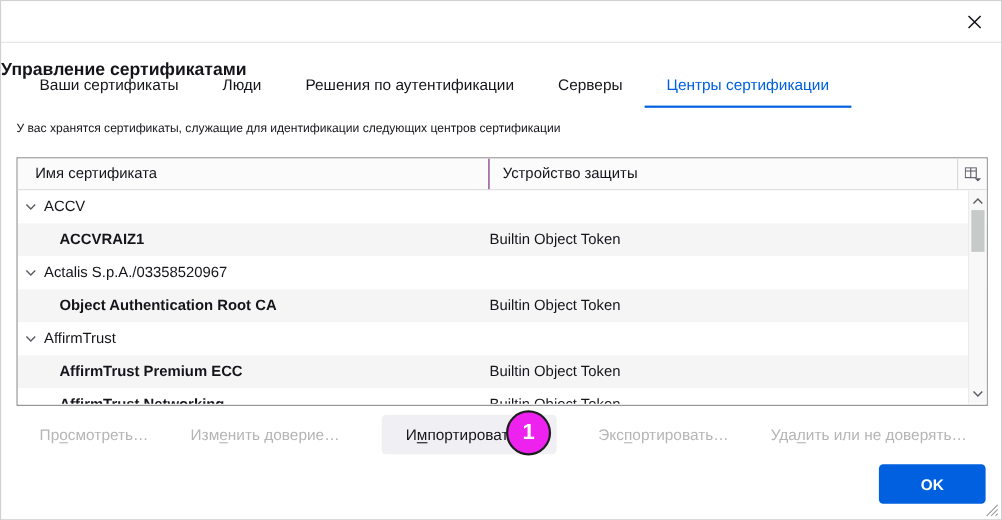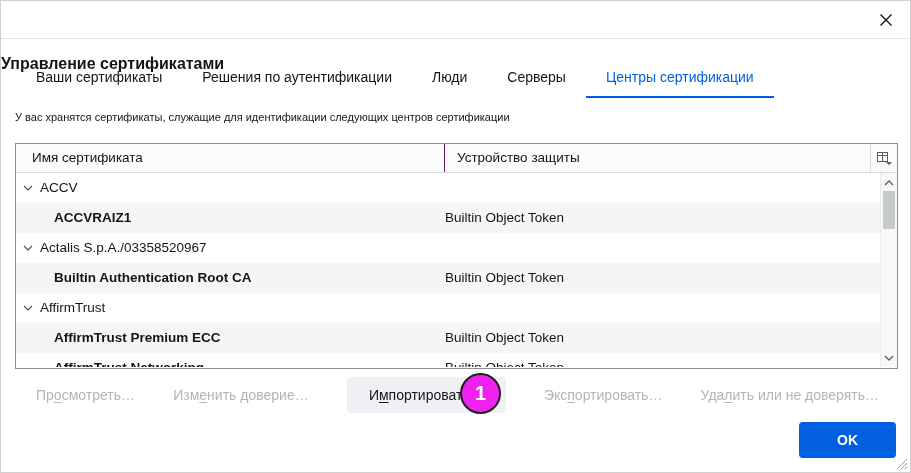--- a/index.html
+++ b/index.html
@@ -84,22 +84,22 @@
     <div class="title">Управление сертификатами</div>
     <div class="close-btn">
       <svg width="14" height="14" viewBox="0 0 14 14">
         <path d="M1.5 1.5 L12.5 12.5 M12.5 1.5 L1.5 12.5" stroke="#15141a" stroke-width="1.4" fill="none"></path>
       </svg>
     </div>
   </div>
 
   <div class="tabs">
     <div class="tab">Ваши сертификаты</div>
+    <div class="tab">Люди</div>
     <div class="tab">Решения по аутентификации</div>
-    <div class="tab">Люди</div>
     <div class="tab">Серверы</div>
     <div class="tab active">Центры сертификации</div>
   </div>
 
   <div class="intro">У вас хранятся сертификаты, служащие для идентификации следующих центров сертификации</div>
 
   <div class="table">
     <div class="thead">
       <div class="th name">Имя сертификата</div>
       <div class="th device">Устройство защиты</div>
@@ -141,21 +141,21 @@
                 <polyline points="1,1 5,5 9,1" fill="none" stroke="#5b5b66" stroke-width="1.3"></polyline>
               </svg>
           </span>
           <span>Actalis S.p.A./03358520967</span>
         </div>
         <div class="device-cell"></div>
       </div>
 
       <div class="row cert alt">
         <div class="name-cell">
-            <span>Builtin Authentication Root CA</span>
+            <span>Object Authentication Root CA</span>
           </div>
         <div class="device-cell">Builtin Object Token</div>
       </div>
 
       <div class="row group">
         <div class="name-cell">
           <span class="chev">
             <svg width="10" height="6" viewBox="0 0 10 6">
                 <polyline points="1,1 5,5 9,1" fill="none" stroke="#5b5b66" stroke-width="1.3"></polyline>
               </svg>

